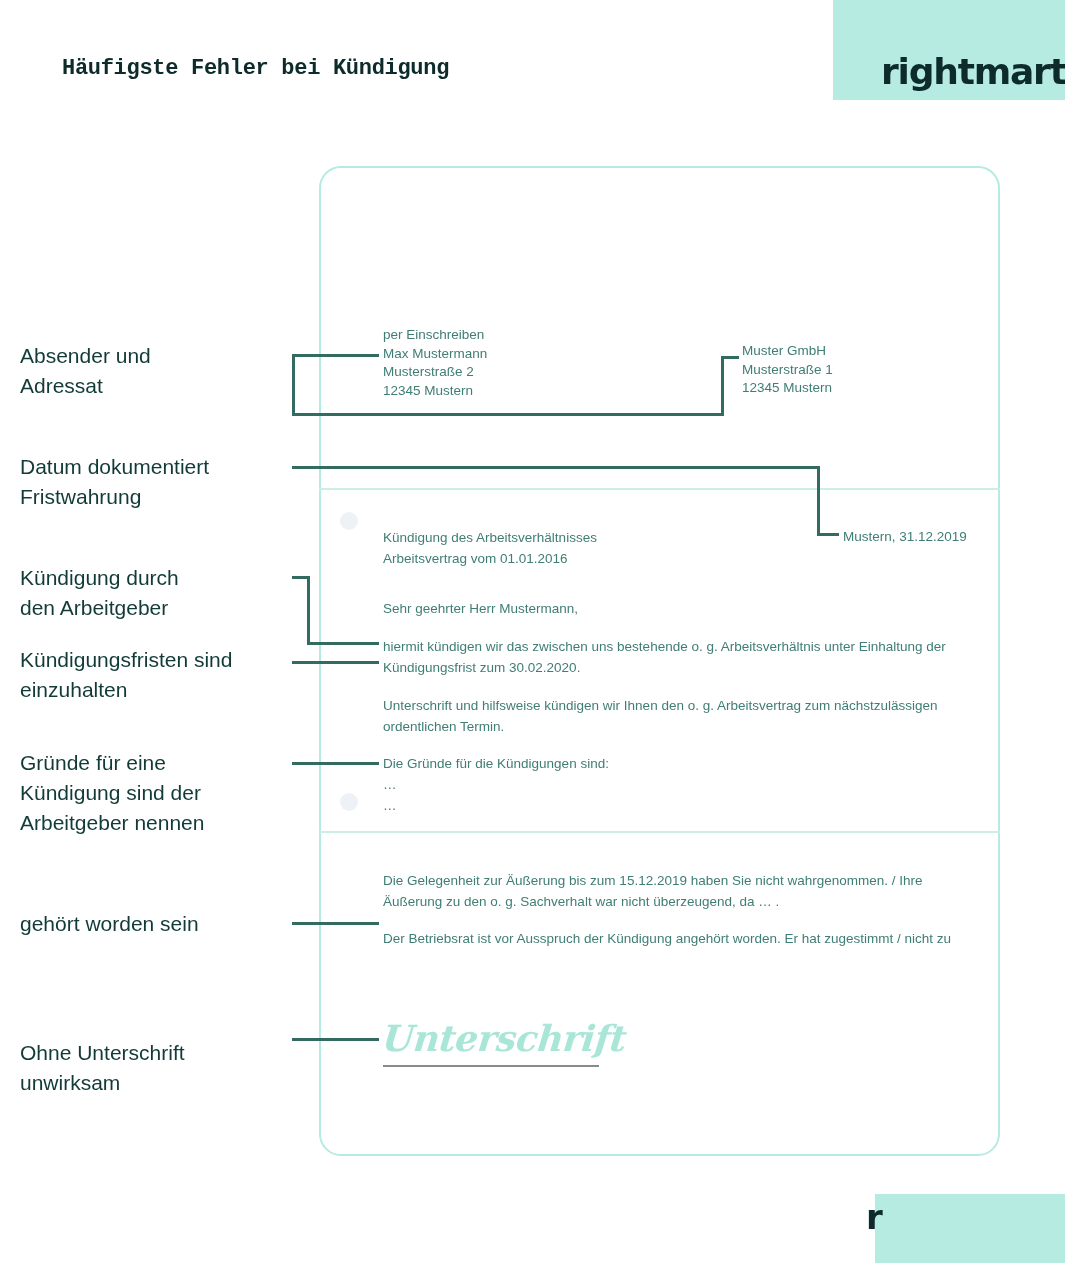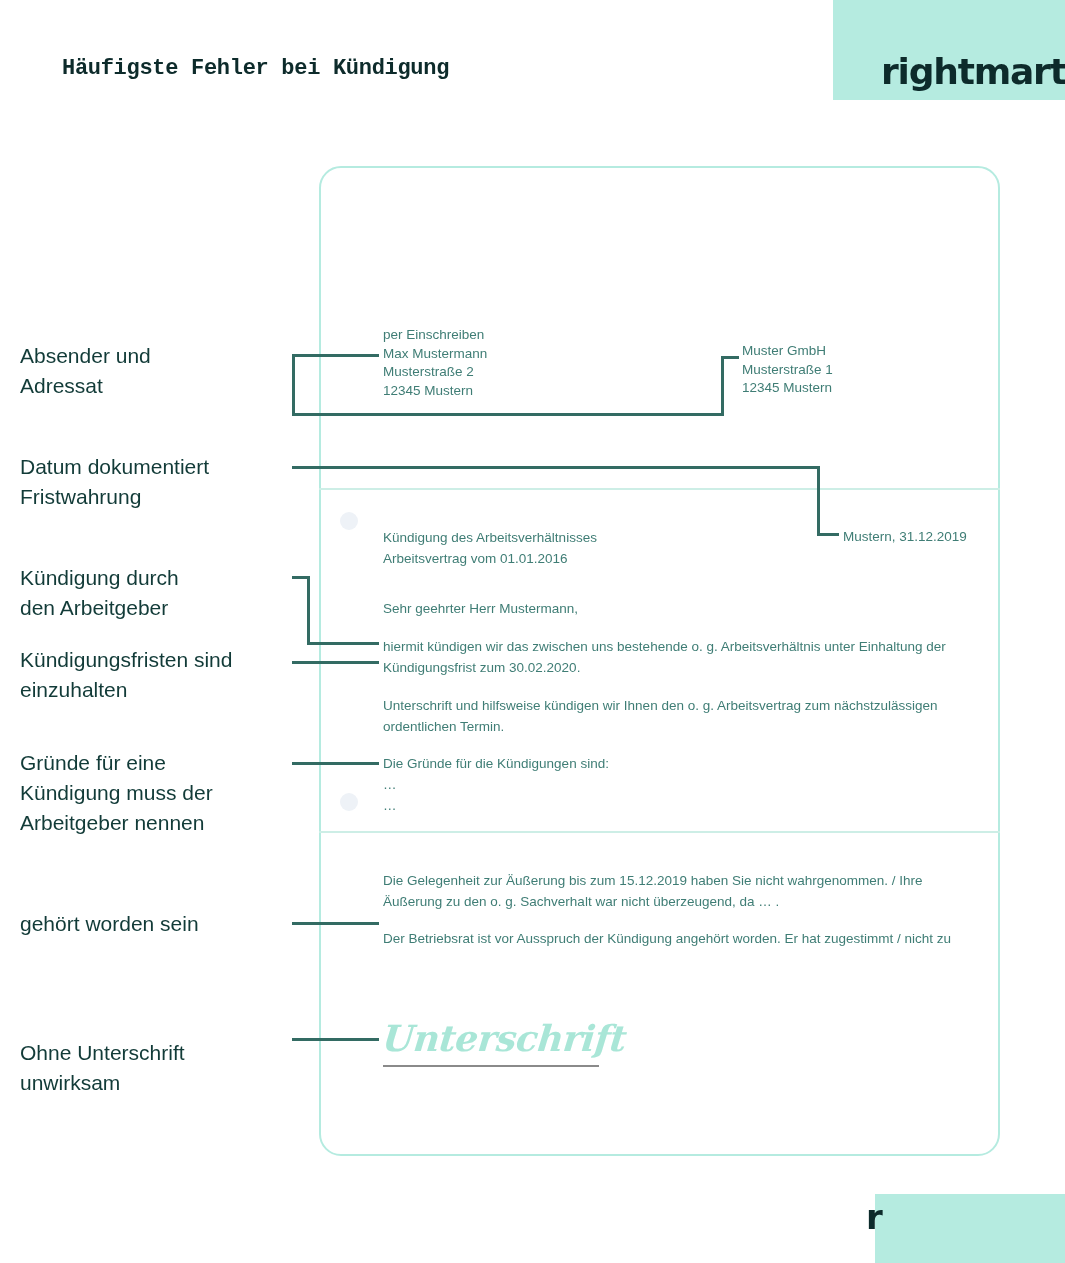--- a/index.html
+++ b/index.html
@@ -285,21 +285,21 @@
   <div class="callout-label cl-3">
     <div>Kündigung durch</div>
     <div>den Arbeitgeber</div>
   </div>
   <div class="callout-label cl-4">
     <div>Kündigungsfristen sind</div>
     <div>einzuhalten</div>
   </div>
   <div class="callout-label cl-5">
     <div>Gründe für eine</div>
-    <div>Kündigung muss der</div>
+    <div>Kündigung sind der</div>
     <div>Arbeitgeber nennen</div>
   </div>
   <div class="callout-label cl-6">
     <div>gehört worden sein</div>
   </div>
   <div class="callout-label cl-7">
     <div>Ohne Unterschrift</div>
     <div>unwirksam</div>
   </div>
 

